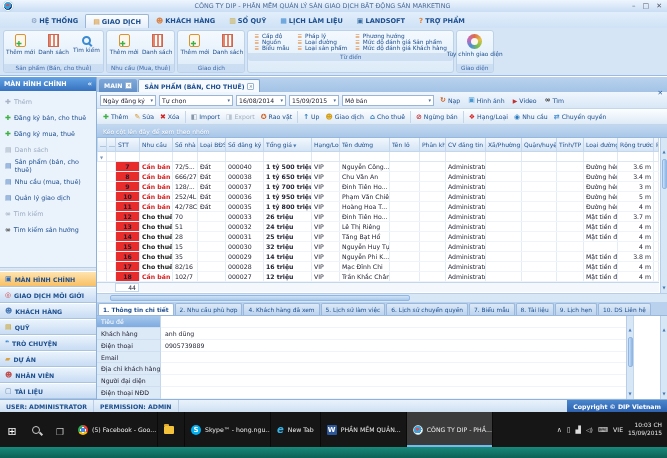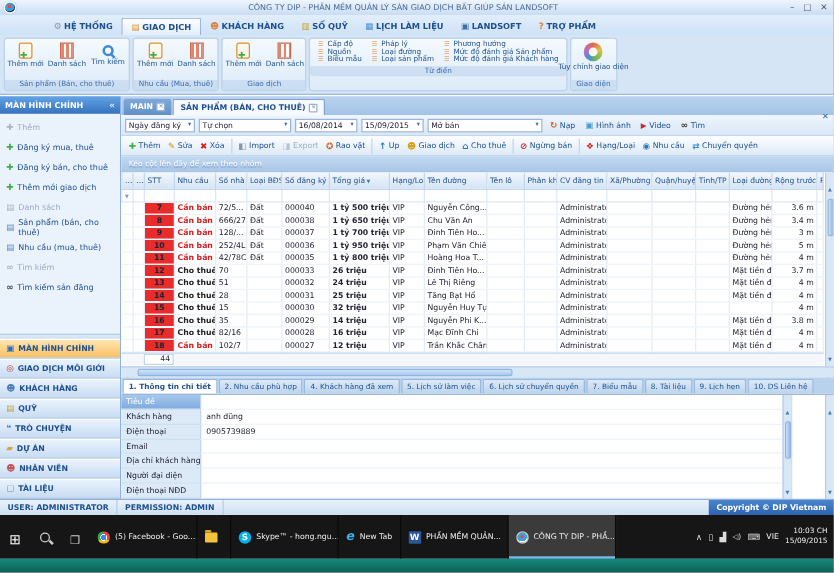--- a/index.html
+++ b/index.html
@@ -12,21 +12,21 @@
   .app-logo { width:10px; height:10px; border-radius:50%; margin-left:3px;
     background:radial-gradient(circle at 45% 40%, #e84a4a 0 18%, #3aa0d8 19% 55%, #123d7a 56% 80%, #fff 81%); border:1px solid #fff; box-shadow:0 0 1px #89a; }
   .win-title { flex:1; text-align:center; font-size:6.4px; color:#4a6a96; white-space:nowrap; overflow:hidden; }
   .winctl { display:flex; gap:7px; margin-right:5px; font-size:7px; color:#667; }
   .winctl span::before { color:#556; }
   [data-icon="minimize"]::before { content:"–"; }
   [data-icon="maximize"]::before { content:"□"; }
   [data-icon="close"]::before { content:"✕"; }
 
   
-  .menubar { height:16px; flex:0 0 16px; background:linear-gradient(#e2eefb,#cfe2f6); display:flex; align-items:flex-end; padding-left:36px; }
+  .menubar { height:16px; flex:0 0 16px; background:linear-gradient(#e2eefb,#cfe2f6); display:flex; align-items:flex-end; padding-left:24px; }
   .mtab { height:14px; display:flex; align-items:center; gap:2px; padding:0 7px; font-size:6.6px; font-weight:bold; color:#1e4f8f; border-radius:2px 2px 0 0; }
   .mtab[data-active="true"] { background:linear-gradient(#fdfeff,#e3eefb); border:1px solid #9ab5d5; border-bottom:none; }
   .mico::before { font-size:7px; }
   [data-icon="system"]::before  { content:"⚙"; color:#7a97ba; }
   [data-icon="deals"]::before   { content:"▤"; color:#d99430; }
   [data-icon="customers"]::before{ content:"☻"; color:#d9854a; }
   [data-icon="fund"]::before    { content:"▥"; color:#c8a22c; }
   [data-icon="calendar"]::before{ content:"▦"; color:#4a90d4; }
   [data-icon="marketing"]::before{ content:"▣"; color:#3a6ea5; }
   [data-icon="help"]::before    { content:"?"; color:#e08030; font-weight:bold; }
@@ -206,21 +206,21 @@
 
   .bottomstrip { height:11px; flex:0 0 11px; background:linear-gradient(#17897b,#0c6155); }
 </style>
 </head>
 <body>
 
 <div class="app">
 
   <div class="titlebar">
     <span class="app-logo"></span>
-    <span class="win-title">CÔNG TY DIP - PHẦN MỀM QUẢN LÝ SÀN GIAO DỊCH BẤT GIÚP SẢN LANDSOFT</span>
+    <span class="win-title">CÔNG TY DIP - PHẦN MỀM QUẢN LÝ SÀN GIAO DỊCH BẤT ĐỘNG SẢN MARKETING</span>
     <span class="winctl">
       <span data-icon="minimize"></span>
       <span data-icon="maximize"></span>
       <span data-icon="close"></span>
     </span>
   </div>
 
   <div class="menubar">
 
   <div class="mtab" data-active="false">
@@ -363,49 +363,49 @@
         <span data-icon="collapse"></span>
       </div>
       <div class="sb-items">
 
       <div class="sb-item" data-disabled="true">
           <span class="ico" data-icon="plus"></span>
           <span>Thêm</span>
         </div>
           <div class="sb-item" data-disabled="false">
           <span class="ico" data-icon="plus"></span>
-          <span>Đăng ký mua, thuê</span>
+          <span>Đăng ký bán, cho thuê</span>
         </div>
           <div class="sb-item" data-disabled="false">
           <span class="ico" data-icon="plus"></span>
-          <span>Đăng ký bán, cho thuê</span>
-        </div>
-          <div class="sb-item" data-disabled="false">
-          <span class="ico" data-icon="plus"></span>
-          <span>Thêm mới giao dịch</span>
+          <span>Đăng ký mua, thuê</span>
         </div>
           <div class="sb-item" data-disabled="true">
           <span class="ico" data-icon="list"></span>
           <span>Danh sách</span>
         </div>
           <div class="sb-item" data-disabled="false">
           <span class="ico" data-icon="list"></span>
           <span>Sản phẩm (bán, cho thuê)</span>
         </div>
           <div class="sb-item" data-disabled="false">
           <span class="ico" data-icon="list"></span>
           <span>Nhu cầu (mua, thuê)</span>
         </div>
+          <div class="sb-item" data-disabled="false">
+          <span class="ico" data-icon="list"></span>
+          <span>Quản lý giao dịch</span>
+        </div>
           <div class="sb-item" data-disabled="true">
           <span class="ico" data-icon="binoculars"></span>
           <span>Tìm kiếm</span>
         </div>
           <div class="sb-item" data-disabled="false">
           <span class="ico" data-icon="binoculars"></span>
-          <span>Tìm kiếm sản đăng</span>
+          <span>Tìm kiếm sản hướng</span>
         </div>
         </div>
       <div class="sb-splitter"></div>
       <div class="sb-nav">
 
       <div class="nav-item" data-active="true">
           <span class="ico" data-icon="monitor"></span>
           <span>MÀN HÌNH CHÍNH</span>
         </div>
           <div class="nav-item" data-active="false">

